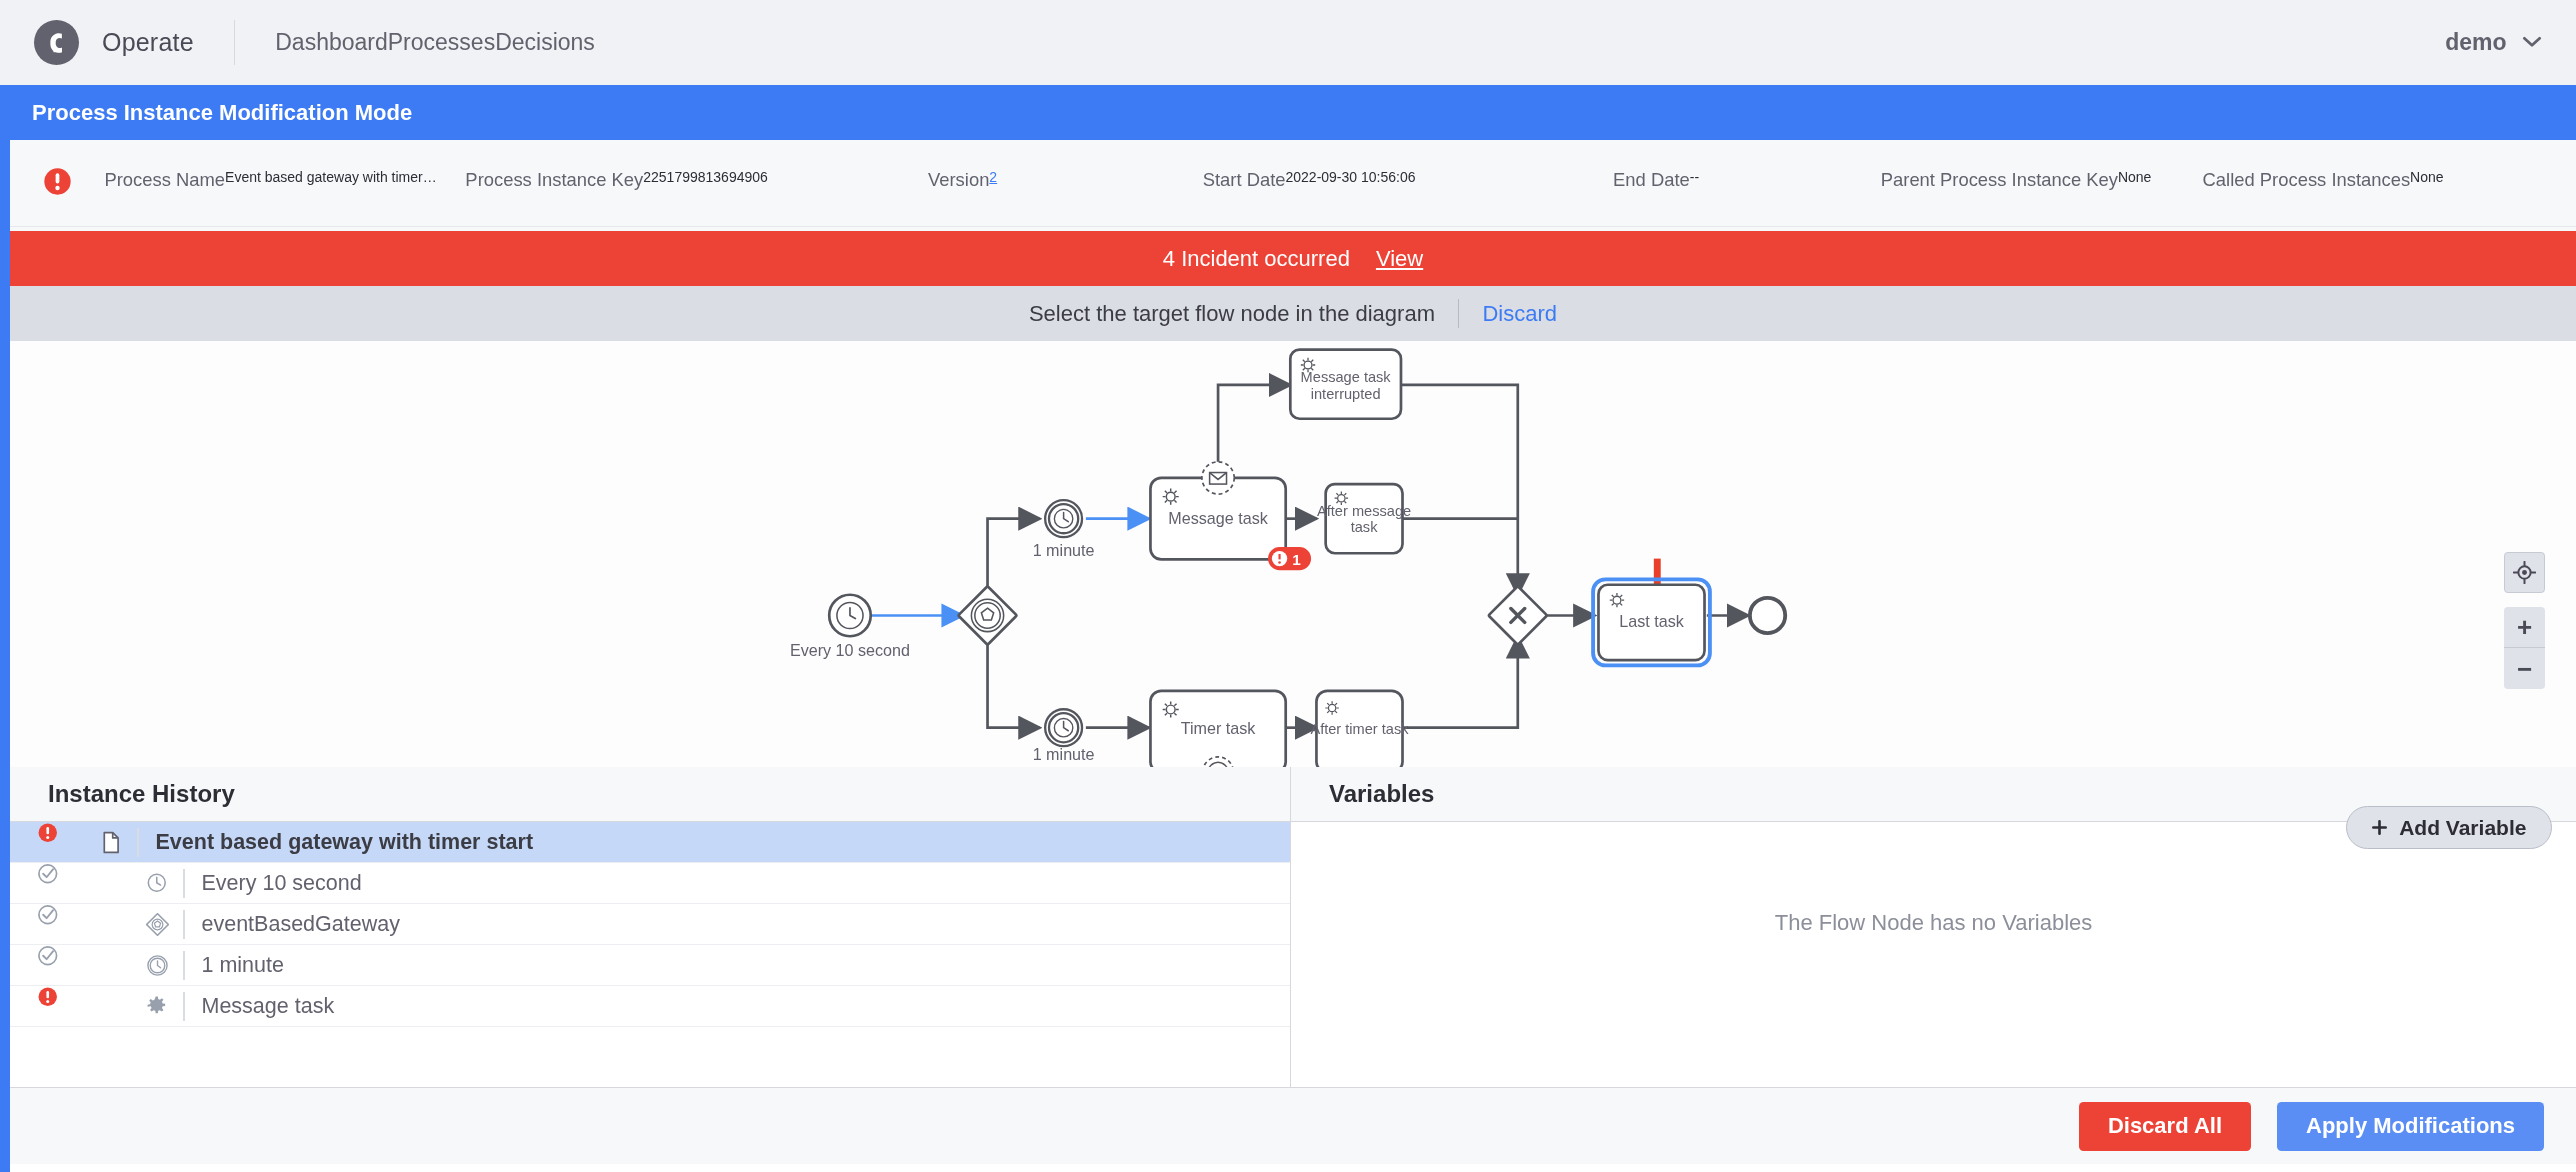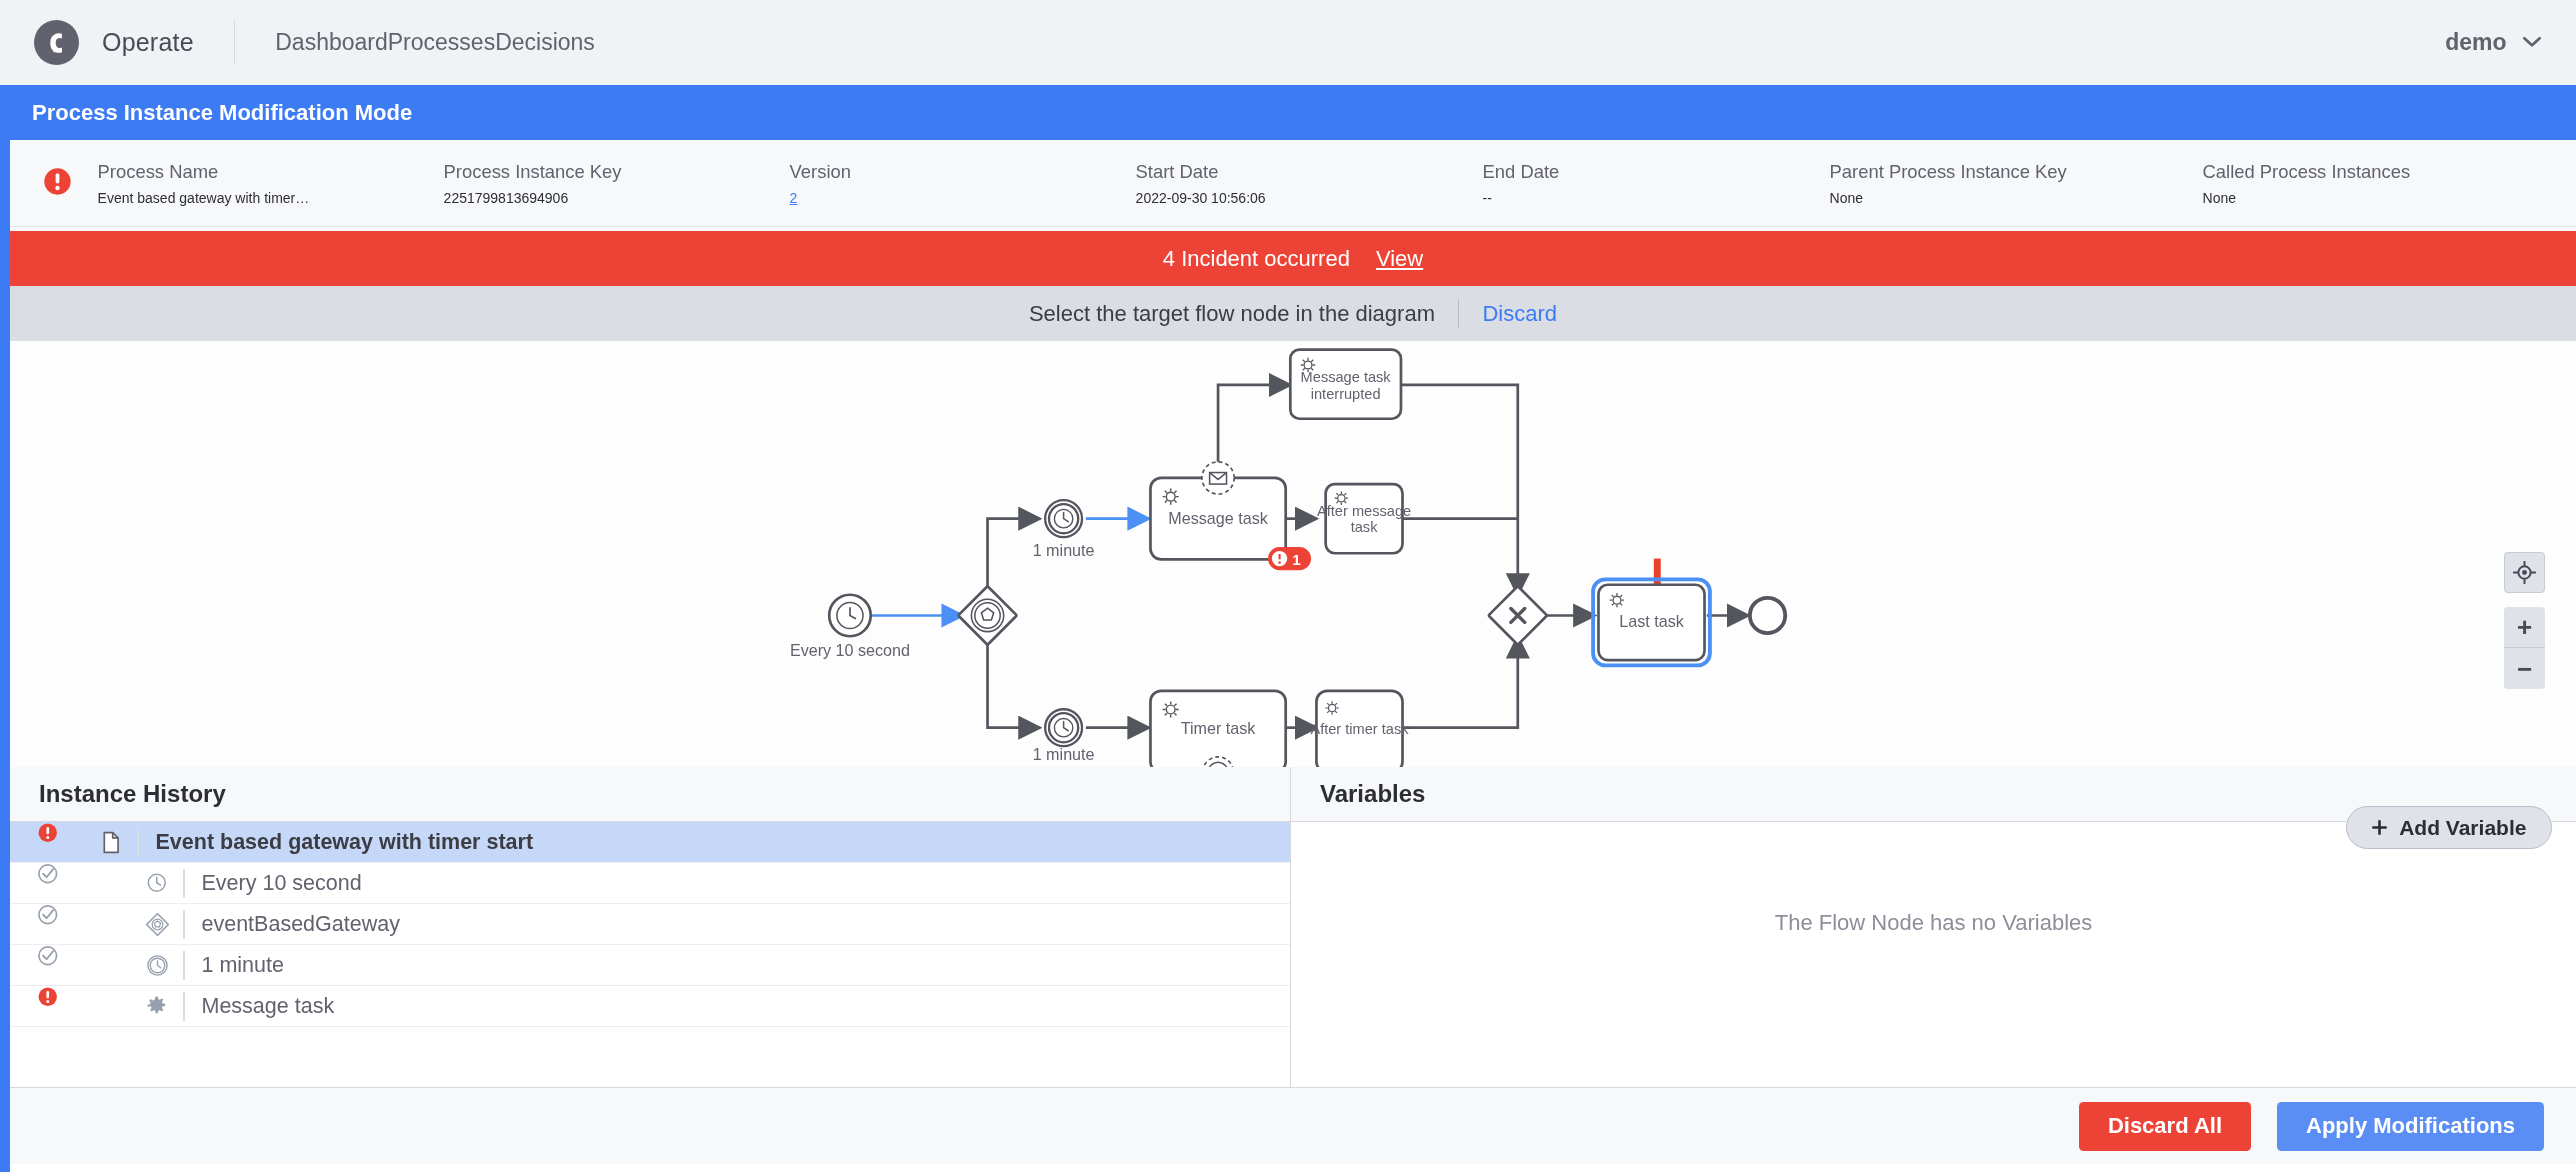--- a/index.html
+++ b/index.html
@@ -37,21 +37,21 @@
   .frame-left { position: absolute; left: 0; top: 140px; width: 10px; height: 1033px; background: #3c7bf3; }
   .frame-bottom { position: absolute; left: 0; bottom: 0; width: 2576px; height: 8.5px; background: #3c7bf3; }
 
   
   .meta {
     position: absolute; left: 10px; top: 140px; width: 2566px; height: 87px;
     background: #f7f8fa; display: flex; align-items: center; padding-left: 32px;
     border-bottom: 0.8px solid #e7e8ec;
   }
   .meta-icon { flex: none; margin-right: 24.6px; }
-  .meta-col { display: flex; flex-direction: column; justify-content: center; }
+  .meta-col { display: flex; flex-direction: row; justify-content: center; }
   .meta-label { font-size: 18.4px; color: #62626e; margin-bottom: 7px; white-space: nowrap; }
   .meta-value { font-size: 14px; color: #2d2d35; white-space: nowrap; }
   .meta-value a { color: #3c7bf3; text-decoration: underline; }
 
   
   .incident {
     position: absolute; left: 10px; top: 231px; width: 2566px; height: 55px;
     background: #ed4337; display: flex; align-items: center; justify-content: center; gap: 26px;
   }
   .incident-text { color: #fff; font-size: 22px; }
@@ -82,21 +82,21 @@
   .zgroup .zbtn { border: none; border-bottom: 0.8px solid #c6cad3; }
   .zgroup .zbtn:last-child { border-bottom: none; }
   .zsym { font-size: 26px; line-height: 1; font-weight: bold; }
 
   
   .panels { position: absolute; left: 10px; top: 767px; width: 2566px; height: 320px; display: flex; }
   .panel-history { width: 1281px; background: #fff; border-right: 0.8px solid #d6d8de; }
   .panel-vars { flex: 1; background: #fff; position: relative; }
   .panel-head {
     height: 55px; background: #f7f8fa; display: flex; align-items: center;
-    padding-left: 29px; border-bottom: 0.8px solid #d6d8de;
+    padding-left: 38px; border-bottom: 0.8px solid #d6d8de;
   }
   .panel-title { font-size: 24px; color: #2d2d35; font-weight: bold; }
 
   .hrow { display: flex; align-items: flex-start; height: 41px; border-bottom: 0.8px solid #eceef1; }
   .hrow .st { width: 75px; display: flex; align-items: center; justify-content: center; flex: none; }
   .hrow .body { flex: 1; display: flex; align-items: center; height: 100%; }
   .hrow .ic { width: 52px; display: flex; align-items: center; justify-content: center; flex: none; }
   .hrow .vsep { width: 1.5px; height: 29px; background: #d9dce1; flex: none; }
   .hrow .lbl { font-size: 21.5px; color: #62626e; margin-left: 17px; white-space: nowrap; }
   .hrow.selected { background: #c6d8f7; }

